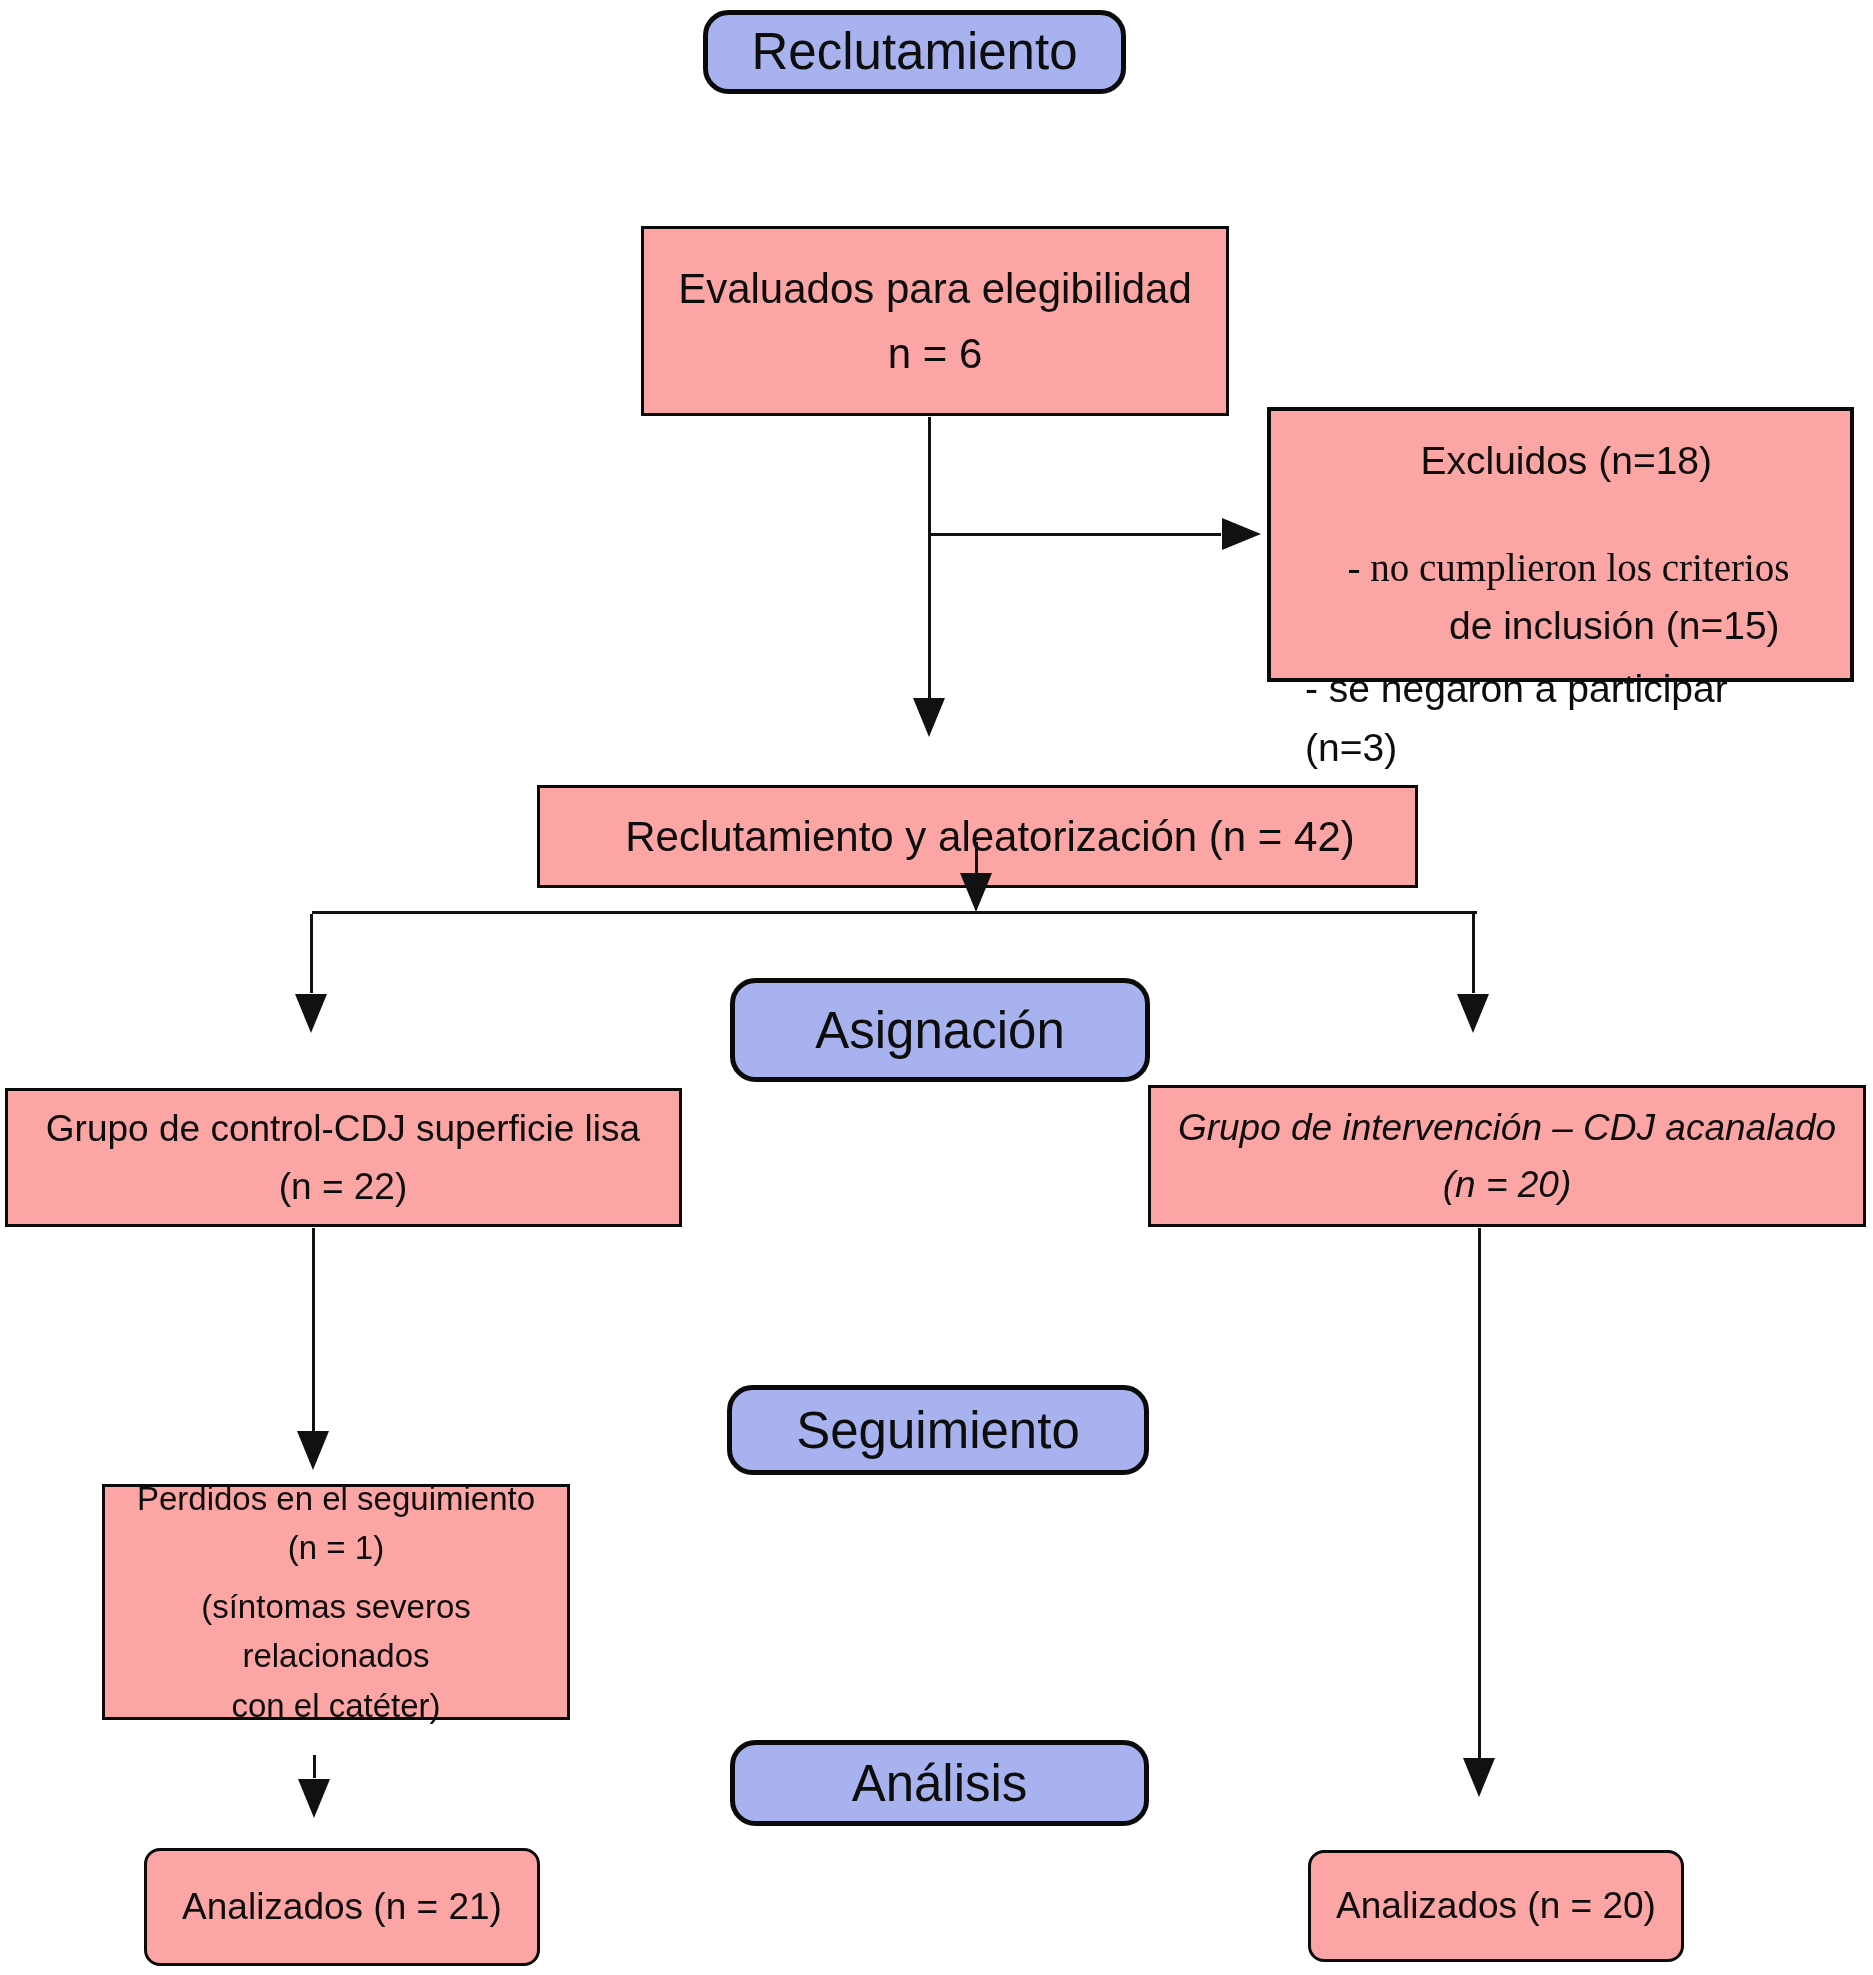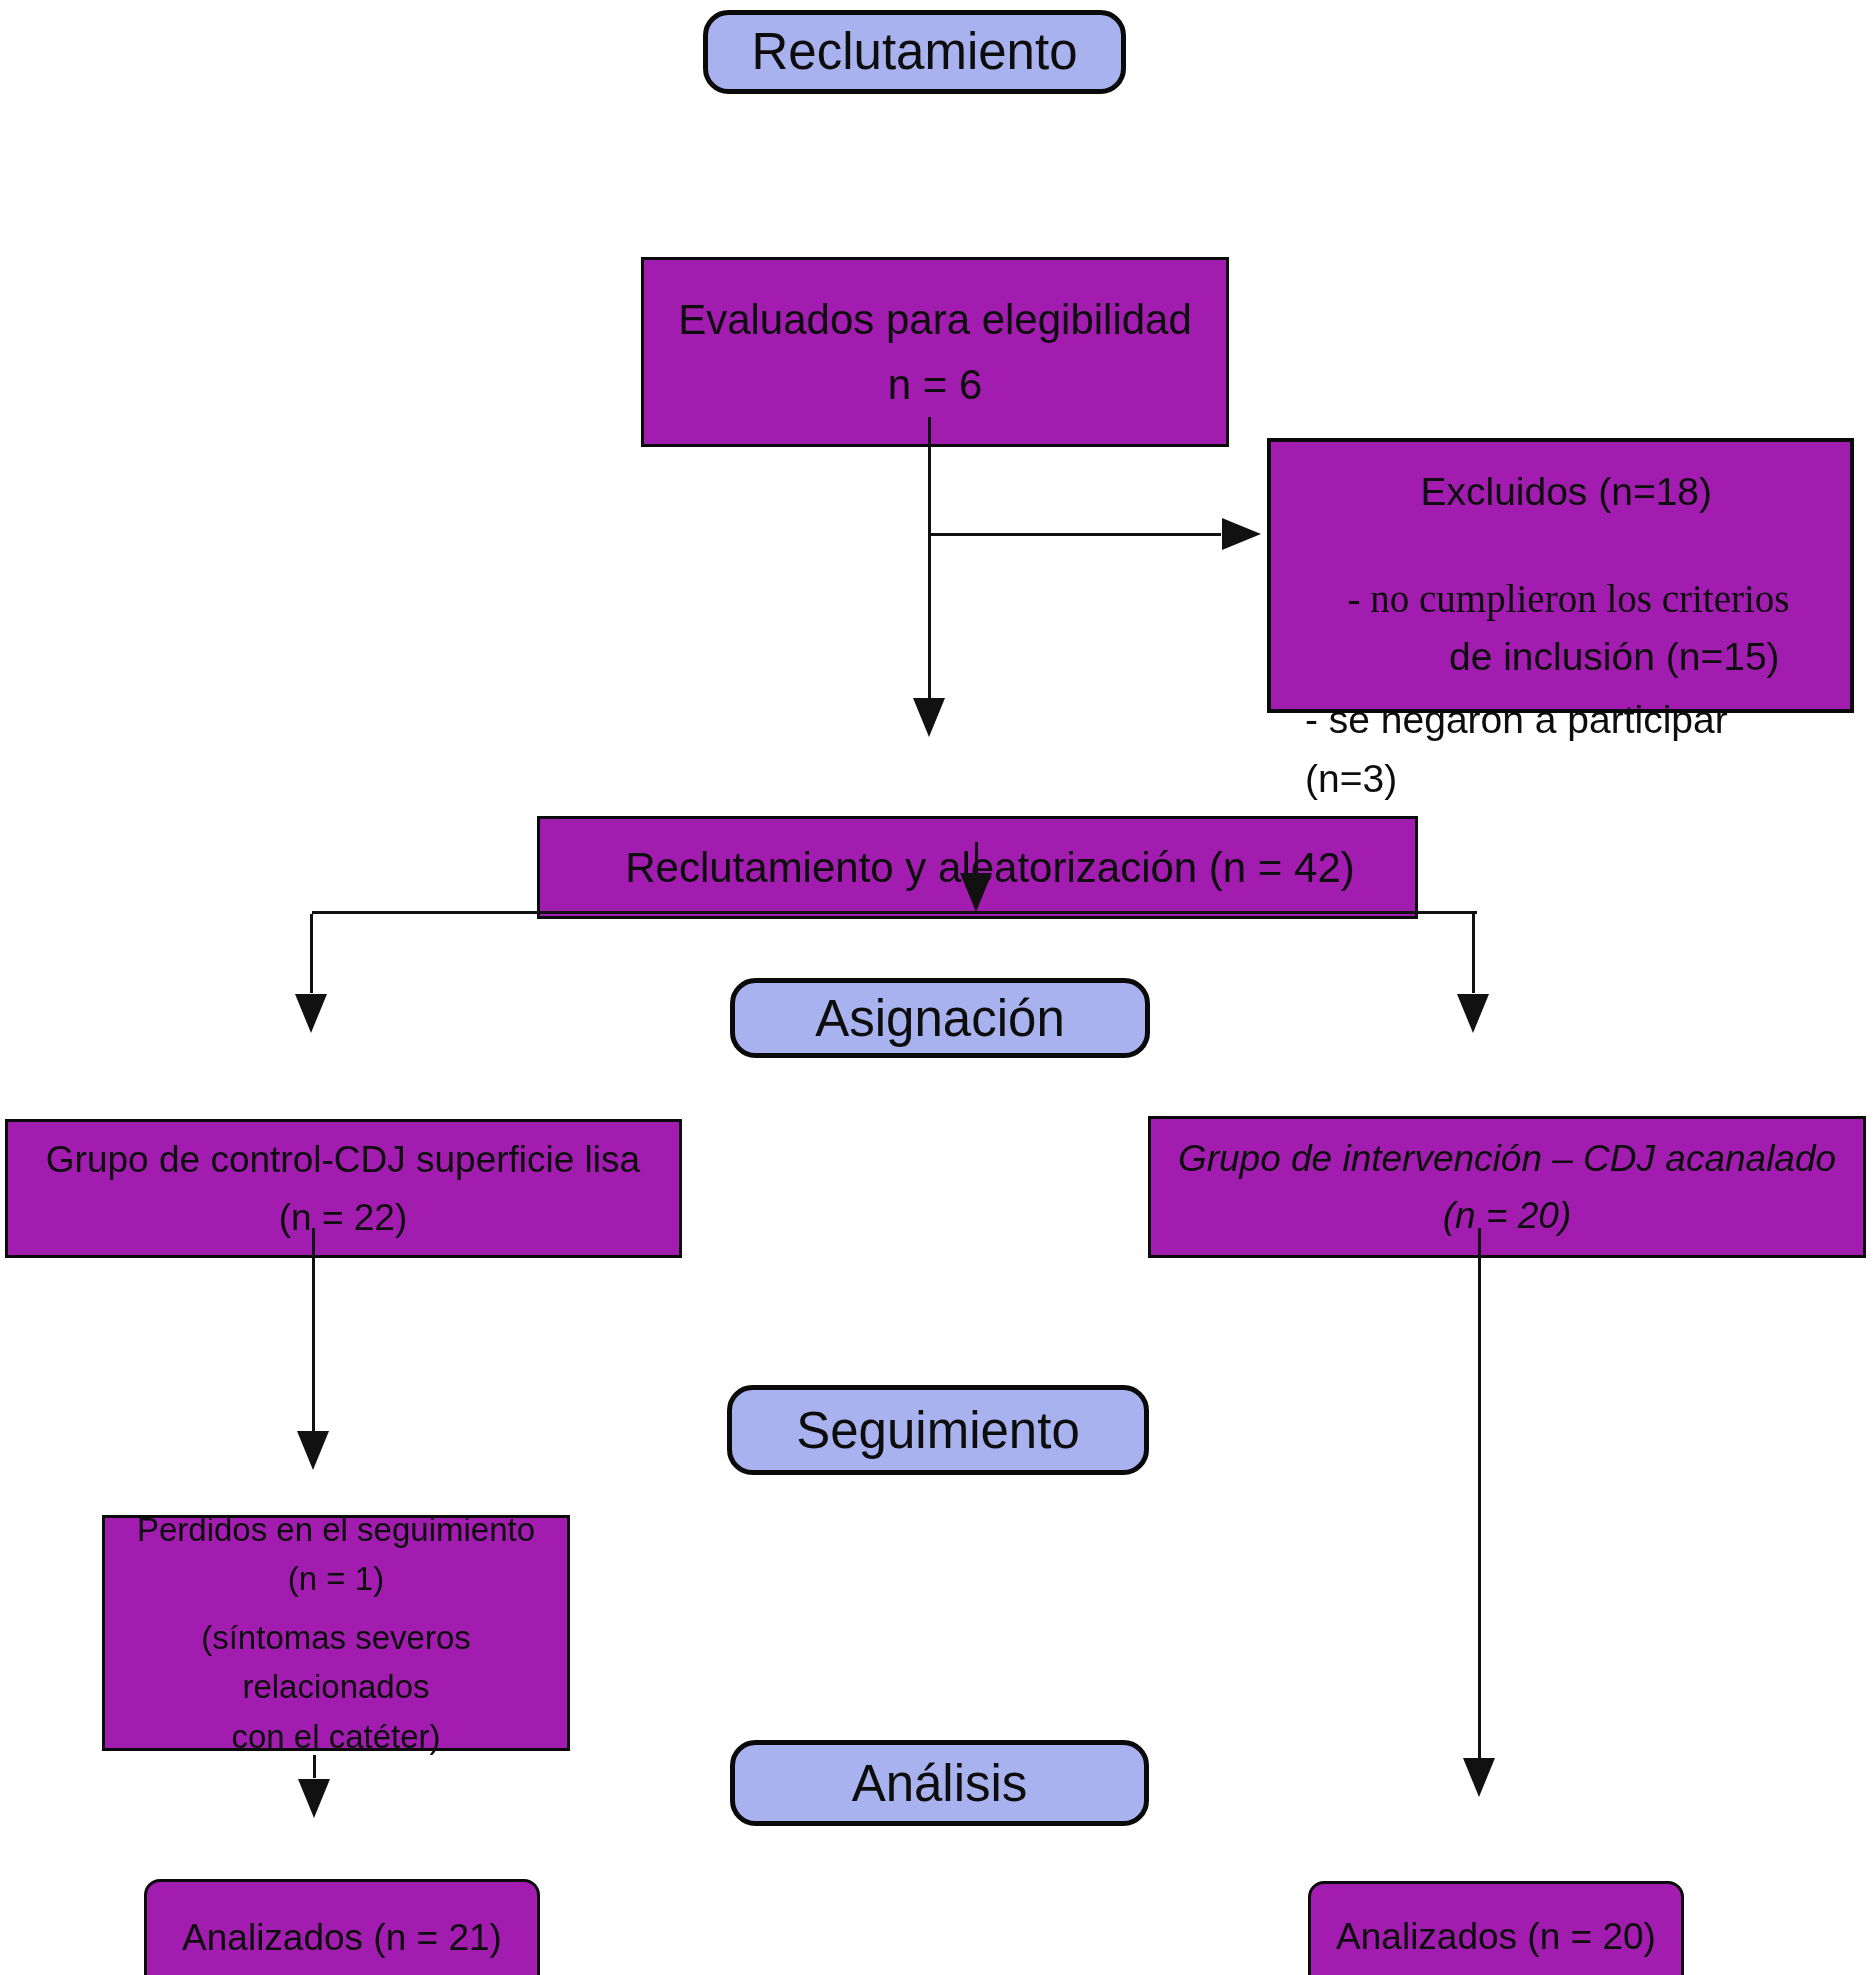--- a/index.html
+++ b/index.html
@@ -24,25 +24,24 @@
     background: var(--phase-fill);
     border: 5.2px solid #0a0a0a;
     border-radius: 25.5px;
     display: flex; align-items: center; justify-content: center;
     font-size: 51px;
   }
 
   
   .wbox {
     position: absolute;
-    background: #a21caf;
+    background: #fca5a5;
     border: 3.7px solid #0a0a0a;
     display: flex; flex-direction: column; align-items: center; justify-content: center;
     text-align: center;
-    margin-top: 31px;
   }
   .wbox.big { font-size: 42px; line-height: 1.55; }
   .wbox.group { font-size: 37px; line-height: 1.55; }
   .wbox.small { font-size: 33px; line-height: 1.5; }
   .wbox.analyzed { font-size: 37px; border-radius: 16px; }
 
   
   .wbox.excluded {
     border-width: 4.5px;
     align-items: center; justify-content: flex-start;
@@ -108,21 +107,21 @@
   <div class="arrow-down" style="left:960px; top:873px;"></div>
 
   <div class="hline" style="left:312px; top:911px; width:1165px;"></div>
 
   <div class="vline" style="left:310px; top:914px; height:79px;"></div>
   <div class="arrow-down" style="left:295px; top:994px;"></div>
 
   <div class="vline" style="left:1472px; top:914px; height:79px;"></div>
   <div class="arrow-down" style="left:1457px; top:994px;"></div>
 
-  <div class="phase" style="left:730px; top:978px; width:420px; height:80px;">
+  <div class="phase" style="left:730px; top:978px; width:420px; height:104px;">
     <span>Asignación</span>
   </div>
 
   <div class="wbox group" style="left:4.5px; top:1088px; width:677px; height:139px;">
     <div>Grupo de control-CDJ superficie lisa</div>
     <div>(n = 22)</div>
   </div>
 
   <div class="wbox group" style="left:1148px; top:1085px; width:718px; height:142px;font-style:italic;">
     <div>Grupo de intervención – CDJ acanalado</div>

